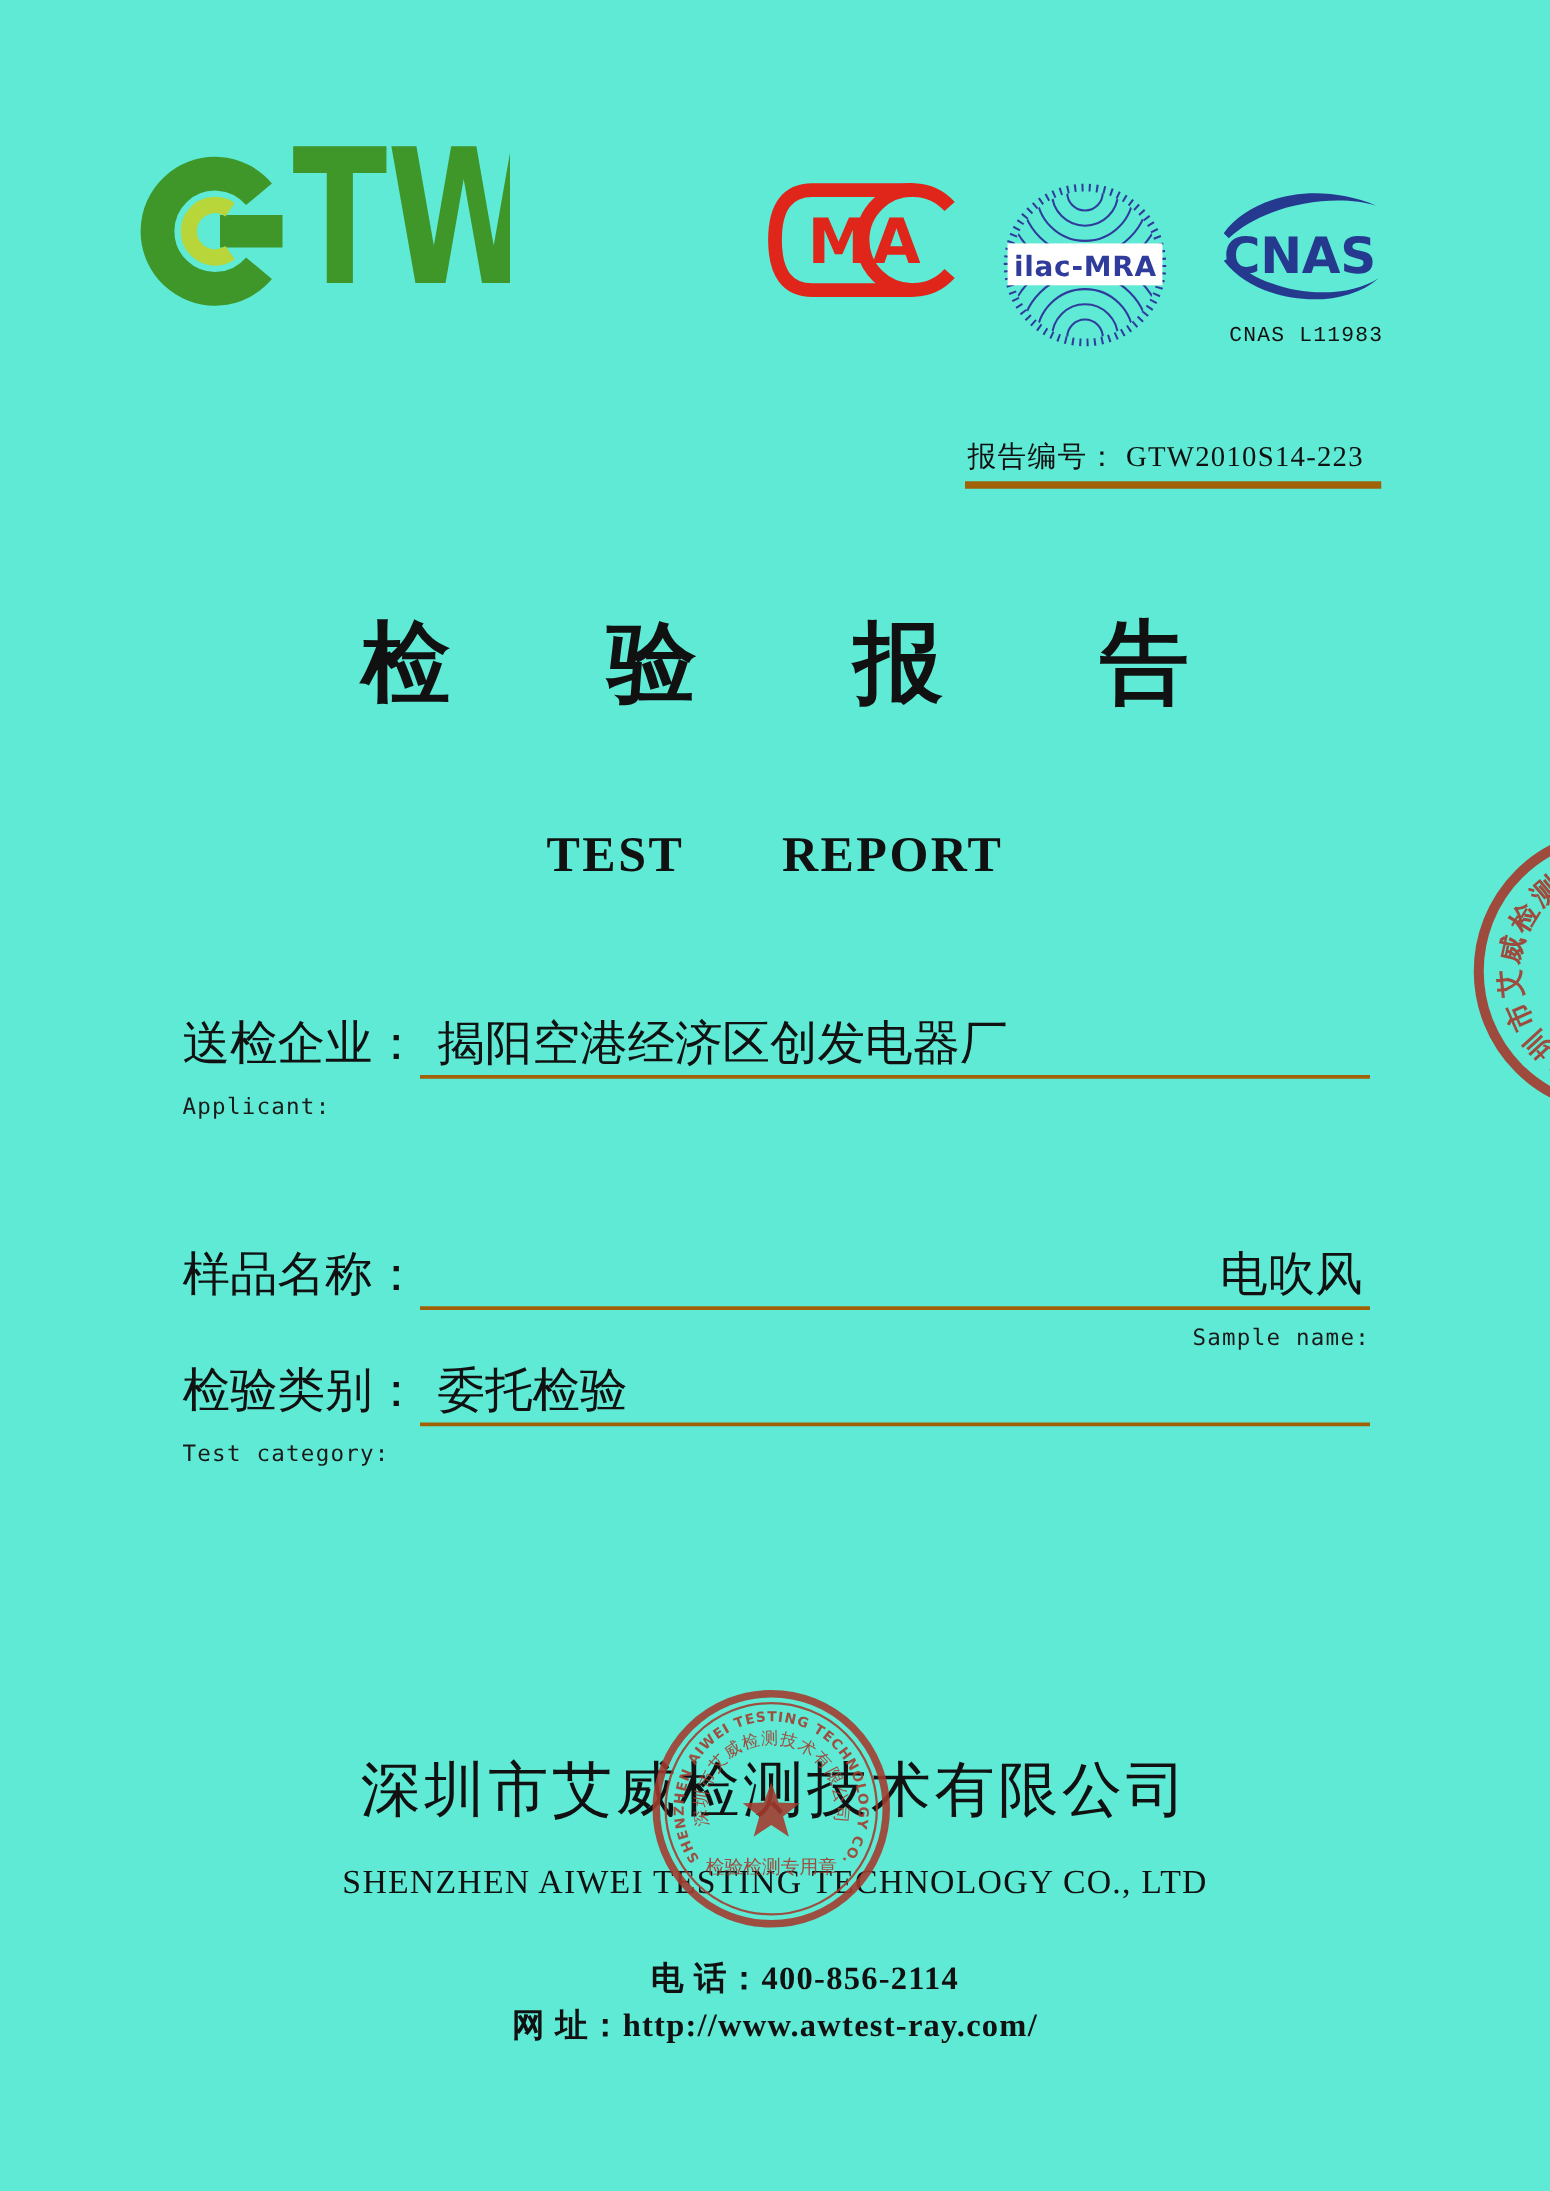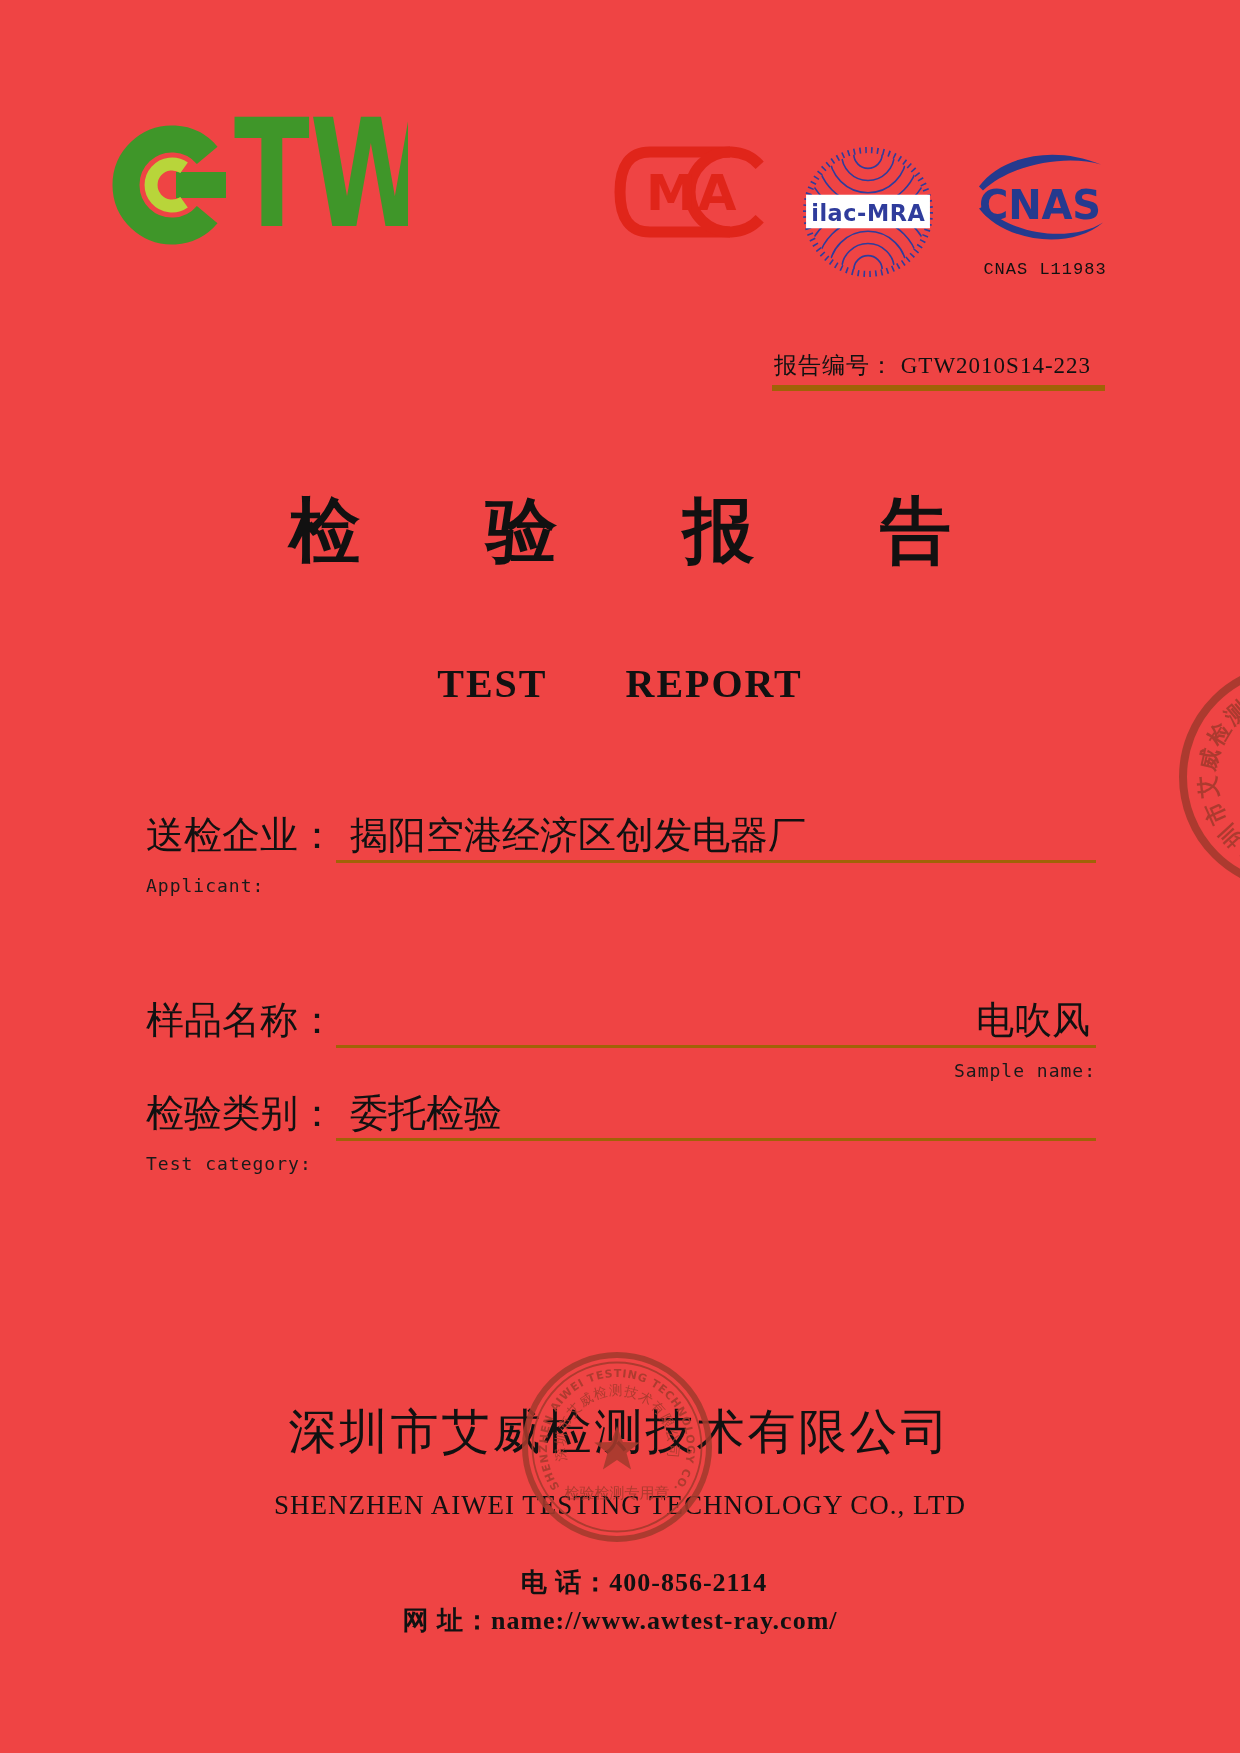--- a/index.html
+++ b/index.html
@@ -1,20 +1,20 @@
 <!DOCTYPE html>
 <html><head>
 <meta charset="utf-8">
 <style>
   html,body{margin:0;padding:0;background:#e8e8e8;}
   .page{
     position:relative;
     width:1240px;height:1753px;
     margin:0 auto;
-    background:#ef4444;
+    background:#5eead4;
     overflow:hidden;
     font-family:"Liberation Serif","DejaVu Serif",serif;
     color:#111;
   }
   .abs{position:absolute;}
 
   
   .gtw-logo{left:108px;top:116px;width:300px;height:138px;}
   .cma-logo{left:610px;top:146px;width:164px;height:92px;}
   .ilac-logo{left:802px;top:146px;width:132px;height:132px;}
@@ -164,21 +164,21 @@
     </div>
     <div class="f-sub">Test category:</div>
   </div>
 
   <div class="abs company-zh">深圳市艾威检测技术有限公司</div>
   <div class="abs company-en">SHENZHEN AIWEI TESTING TECHNOLOGY CO., LTD</div>
   <div class="abs phone-line">
     <span>电 话：</span><span>400-856-2114</span>
   </div>
   <div class="abs web-line">
-    <span>网 址：</span><span>name://www.awtest-ray.com/</span>
+    <span>网 址：</span><span>http://www.awtest-ray.com/</span>
   </div>
 
   <svg class="abs stamps-svg" viewBox="0 0 1240 1753">
     <defs>
       <path id="arcEn" d="M559.7,1487.2 A70,70 0 0 1 617,1377 A70,70 0 0 1 674.3,1487.2" fill="none"></path>
       <path id="arcZh" d="M566.8,1460.5 A52,52 0 0 1 617,1395 A52,52 0 0 1 667.2,1460.5" fill="none"></path>
       <path id="arcEdge" d="M1266.3,850.3 A78,78 0 0 1 1216.2,763.4 A78,78 0 0 1 1293,699" fill="none"></path>
     </defs>
 
     <g opacity="0.88">

